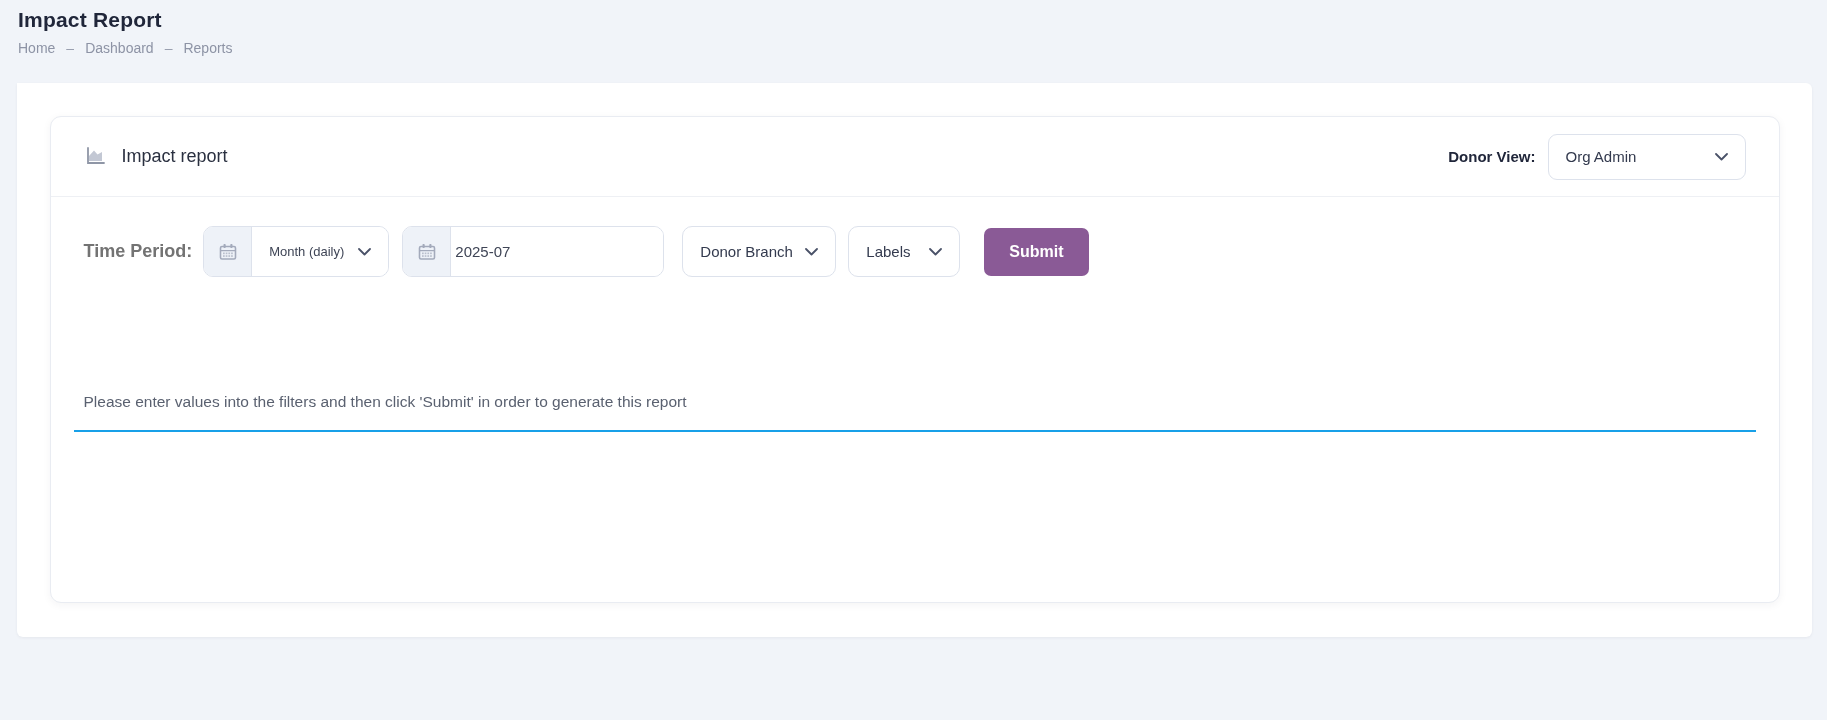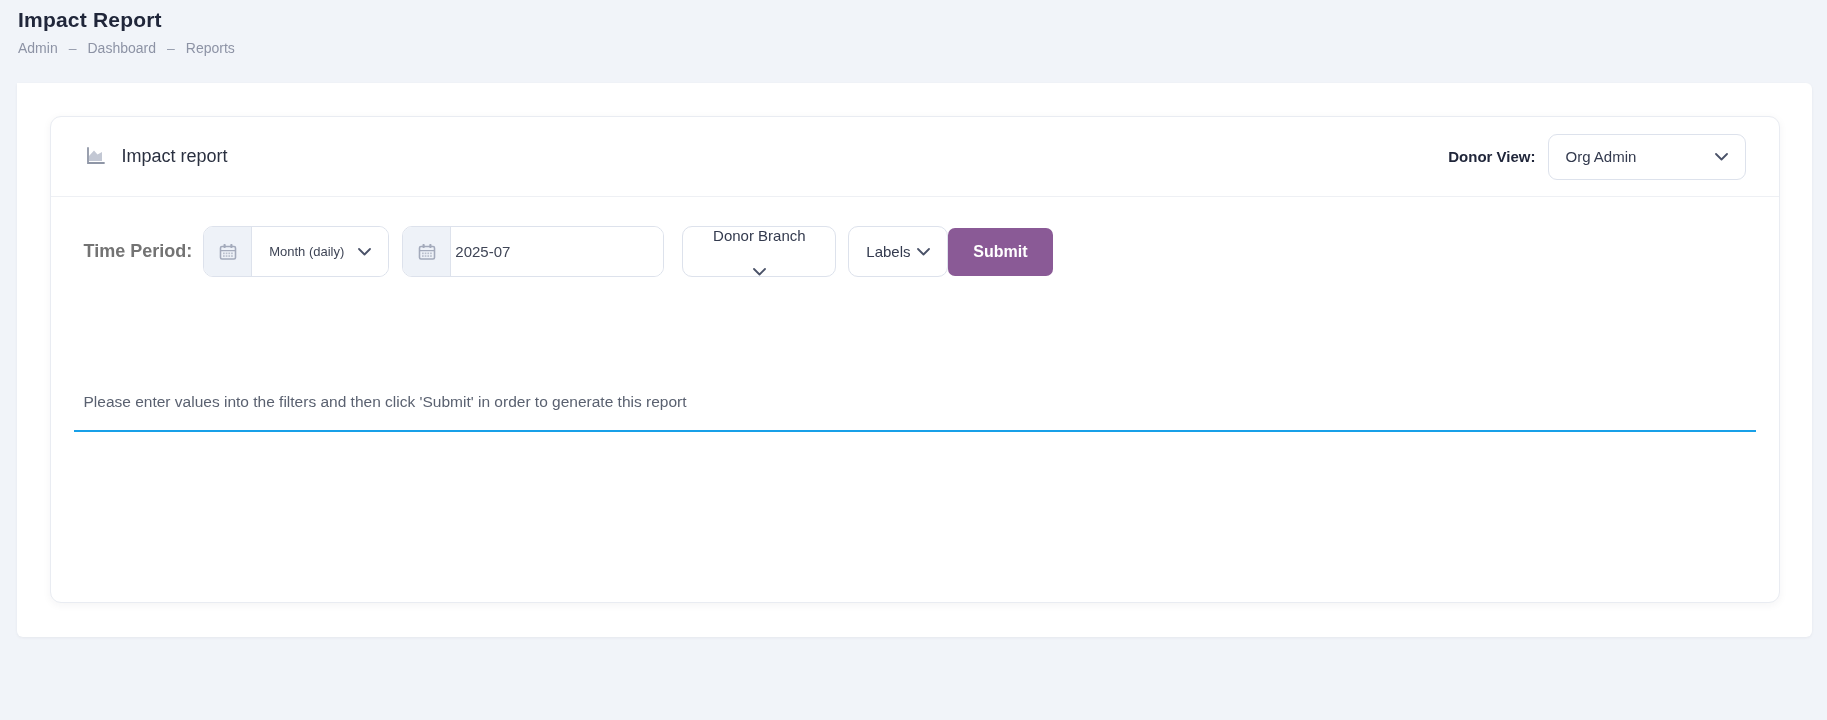--- a/index.html
+++ b/index.html
@@ -77,25 +77,25 @@
   }
   .group-select {
     display: flex; align-items: center; gap: 14px; padding: 0 17px;
     font-size: 13px; color: #3f4556; cursor: pointer; background: #fff;
   }
   .period-input {
     border: none; outline: none; width: 212px; padding: 0 4px;
     font-size: 15px; color: #3f4556; font-family: "Liberation Sans", sans-serif; background: #fff;
   }
   .standalone-select { height: 51px; border-radius: 10px; }
-  .donor-select { margin-left: 18px; width: 154px; flex-direction: column; }
-  .labels-select { margin-left: 12px; width: 100px; }
+  .donor-select { margin-left: 18px; width: 154px; }
+  .labels-select { margin-left: 12px; width: 112px; }
   .gap1 { width: 13px; }
   .submit-btn {
-    margin-left: 0; height: 48px; padding: 0 25px;
+    margin-left: 24px; height: 48px; padding: 0 25px;
     background: #8a5a96; color: #ffffff; font-size: 16px; font-weight: bold;
     border: none; border-radius: 7px; cursor: pointer;
     font-family: "Liberation Sans", sans-serif;
   }
 
   
   .msg-instruction {
     margin: 116px 33px 0 33px; font-size: 15.5px; color: #5a6170;
   }
   .msg-coming-soon {
@@ -106,21 +106,21 @@
   }
 
   svg { display: block; }
 </style>
 </head>
 <body>
 
 <div class="page-header">
   <div class="page-title">Impact Report</div>
   <div class="breadcrumb">
-    <span class="crumb">Admin</span>
+    <span class="crumb">Home</span>
     <span class="crumb-sep">–</span>
     <span class="crumb">Dashboard</span>
     <span class="crumb-sep">–</span>
     <span class="crumb">Reports</span>
   </div>
 </div>
 
 <div class="tabs">
 </div>
 

